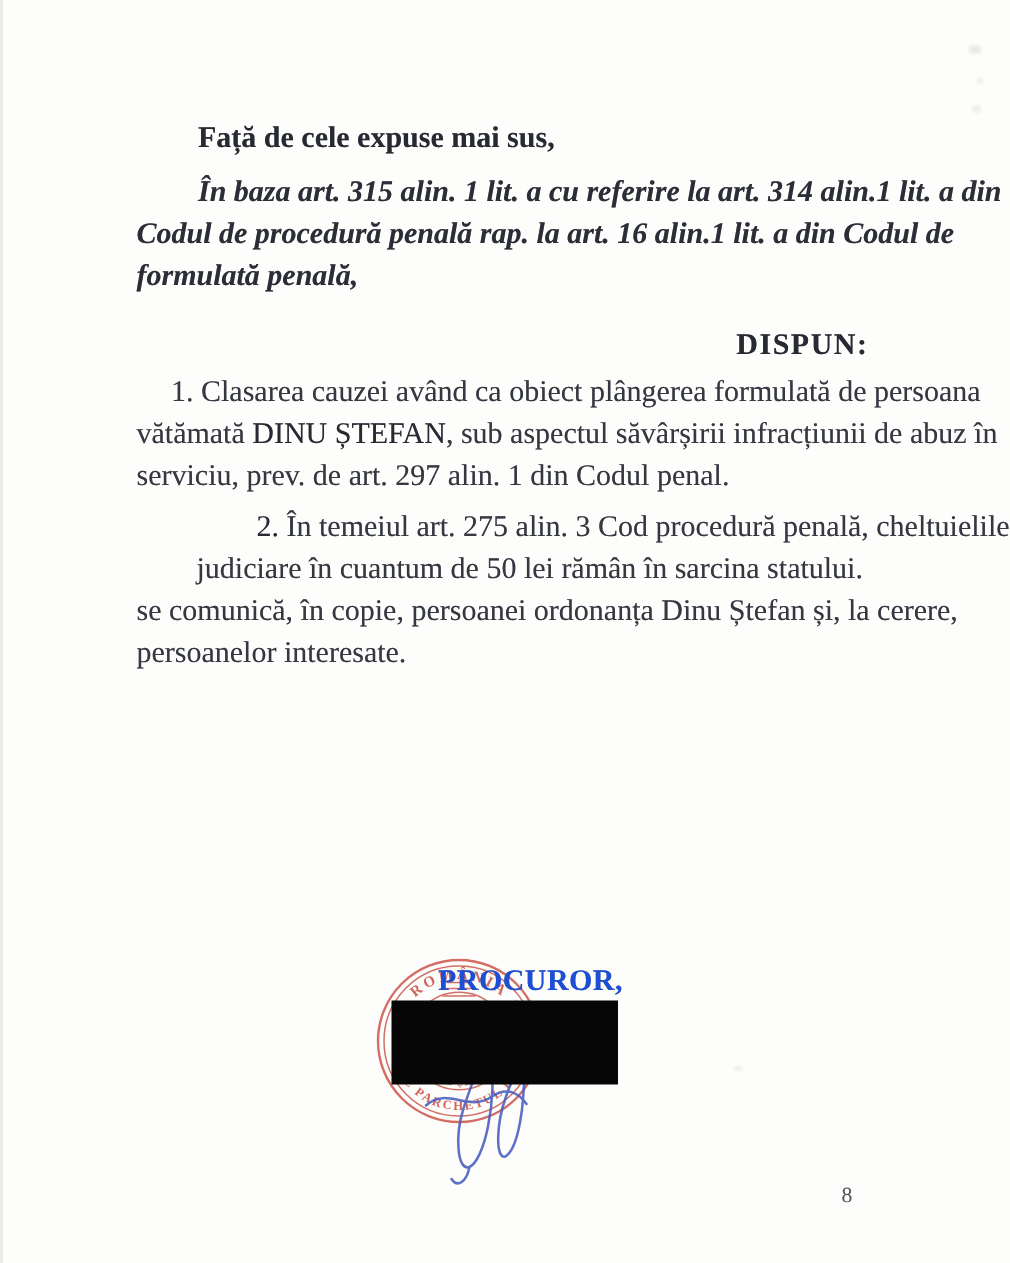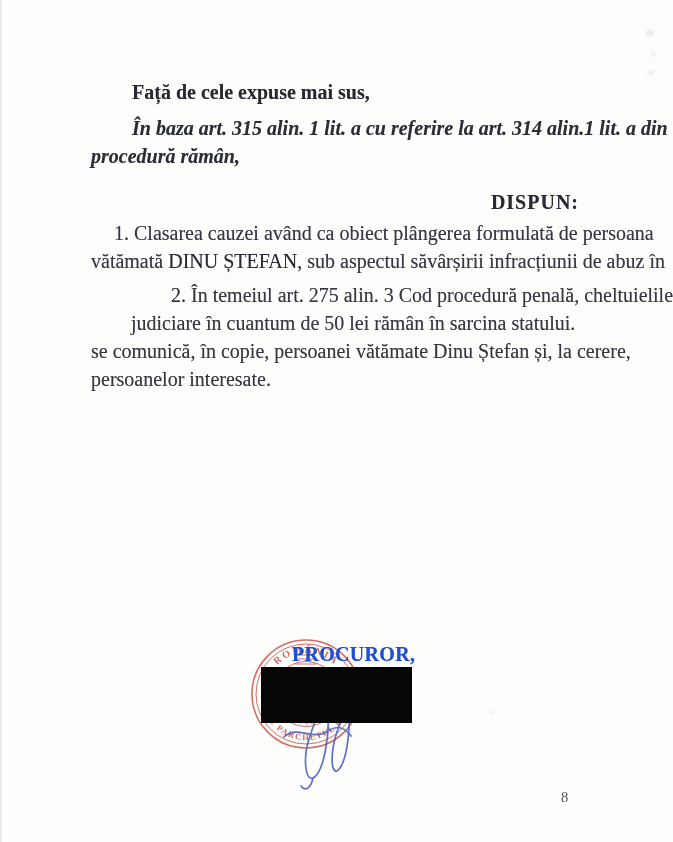--- a/index.html
+++ b/index.html
@@ -58,37 +58,39 @@
 <div class="speck" style="left:651px;top:52px;width:5px;height:4px;opacity:.15;"></div>
 <div class="speck" style="left:648px;top:70px;width:6px;height:5px;opacity:.15;"></div>
 <div class="speck" style="left:489px;top:711px;width:6px;height:3px;opacity:.14;"></div>
 
 <div class="textblock">
 
   <div class="line intro">Față de cele expuse mai sus,</div>
 
   <div class="legal">
     <div class="line l1 just" style="word-spacing: 0px;">În baza art. 315 alin. 1 lit. a cu referire la art. 314 alin.1 lit. a din</div>
-    <div class="line">procedură rămân,</div>
+    <div class="line just" style="word-spacing: 0px;">Codul de procedură penală rap. la art. 16 alin.1 lit. a din Codul de</div>
+    <div class="line">formulată penală,</div>
   </div>
 
   <div class="line heading">DISPUN:</div>
 
   <div class="item1">
     <div class="line l1 just" style="word-spacing: 0px;">1. Clasarea cauzei având ca obiect plângerea formulată de  persoana</div>
     <div class="line just" style="word-spacing: 0px;"><span>vătămată </span><span class="b">DINU ȘTEFAN</span><span>, sub aspectul săvârșirii infracțiunii de abuz în</span></div>
+    <div class="line">serviciu, prev. de art. 297 alin. 1 din Codul penal.</div>
   </div>
 
   <div class="item2">
     <div class="line l1 just" style="word-spacing: 0px;"><span class="b">2.</span><span> În temeiul art. 275 alin. 3 Cod procedură penală, cheltuielile</span></div>
     <div class="line">judiciare în cuantum de 50 lei rămân în sarcina statului.</div>
   </div>
 
   <div class="item3">
-    <div class="line just" style="word-spacing: 0px;">se comunică, în copie, persoanei vătămate Dinu Ștefan și, la cerere,</div>
+    <div class="line just" style="word-spacing: 0px;">se comunică, în copie, persoanei ordonanța Dinu Ștefan și, la cerere,</div>
     <div class="line">persoanelor interesate.</div>
   </div>
 
 </div>
 
 <svg class="stamp-svg" width="122" height="130" viewBox="246 634 122 130">
   <g stroke="#cd564b" fill="none" opacity="0.85">
     <circle cx="306" cy="694" r="54" stroke-width="1.6"></circle>
     <circle cx="306" cy="694" r="50" stroke-width="1"></circle>
     <circle cx="306" cy="694" r="32.5" stroke-width="1"></circle>

